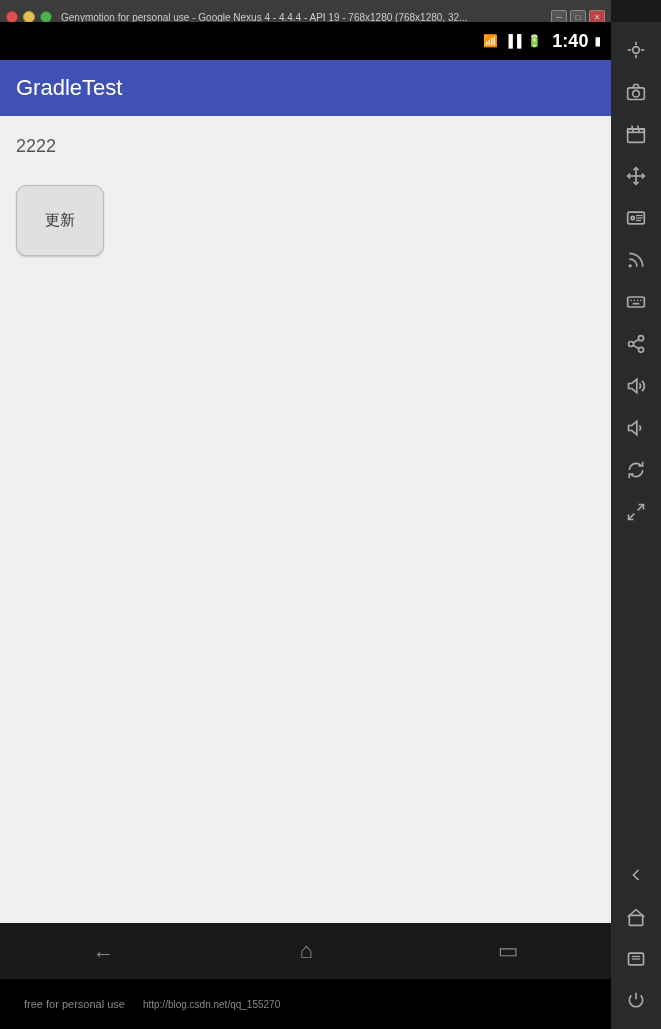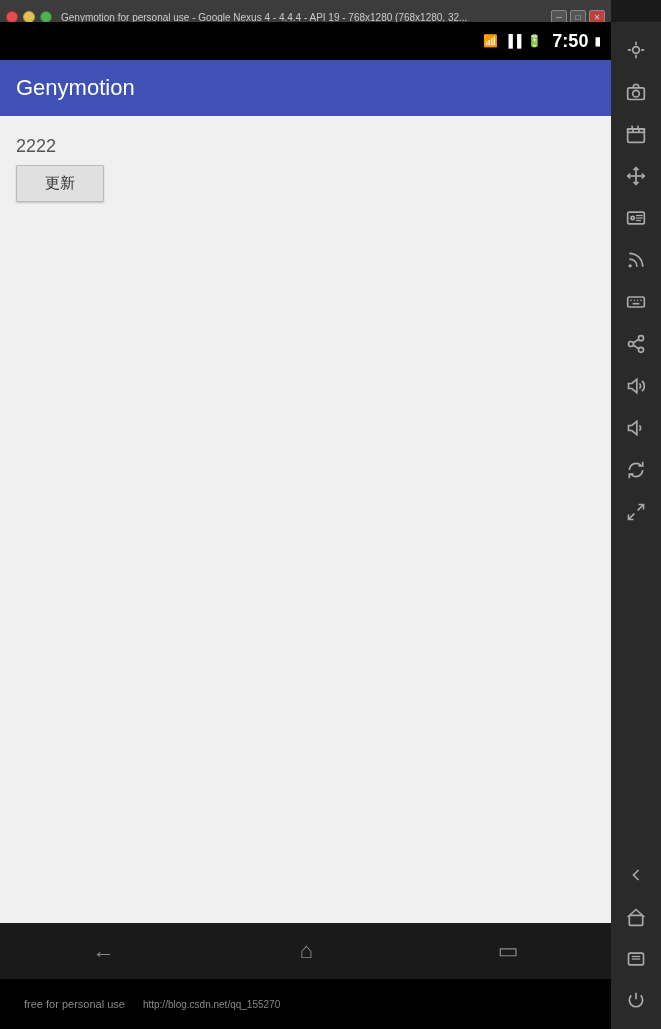--- a/index.html
+++ b/index.html
@@ -111,27 +111,27 @@
     .app-content {
       width: 100%;
       background: #f0f0f0;
       flex: 1;
       padding: 20px 16px;
       height: calc(1007px - 38px - 56px - 56px - 50px);
     }
     .content-text {
       color: #555;
       font-size: 18px;
-      margin-bottom: 8px;
+      margin-bottom: 28px;
     }
     .update-btn {
       background: #e0e0e0;
       border: 1px solid #bbb;
-      border-radius: 1px;
-      padding: 8px 28px;
+      border-radius: 10px;
+      padding: 25px 28px;
       font-size: 15px;
       color: #333;
       cursor: pointer;
       box-shadow: 0 1px 2px rgba(0,0,0,0.2);
     }
 
     
     .nav-bar {
       position: absolute;
       bottom: 50px;
@@ -219,26 +219,26 @@
     <div class="win-btn close-btn">✕</div>
   </div>
 </div>
 
 <div class="emulator">
 
   <div class="status-bar">
     <span class="status-icon">📶</span>
     <span class="status-icon">▐▐</span>
     <span class="status-icon">🔋</span>
-    <span class="status-time">7:50</span>
+    <span class="status-time">1:40</span>
     <span class="status-icon">▮</span>
   </div>
 
   <div class="app-toolbar">
-    <span class="app-title">Genymotion</span>
+    <span class="app-title">GradleTest</span>
   </div>
 
   <div class="app-content">
     <div class="content-text">2222</div>
     <button class="update-btn">更新</button>
   </div>
 
   <div class="nav-bar">
     <span class="nav-icon">←</span>
     <span class="nav-icon">⌂</span>

